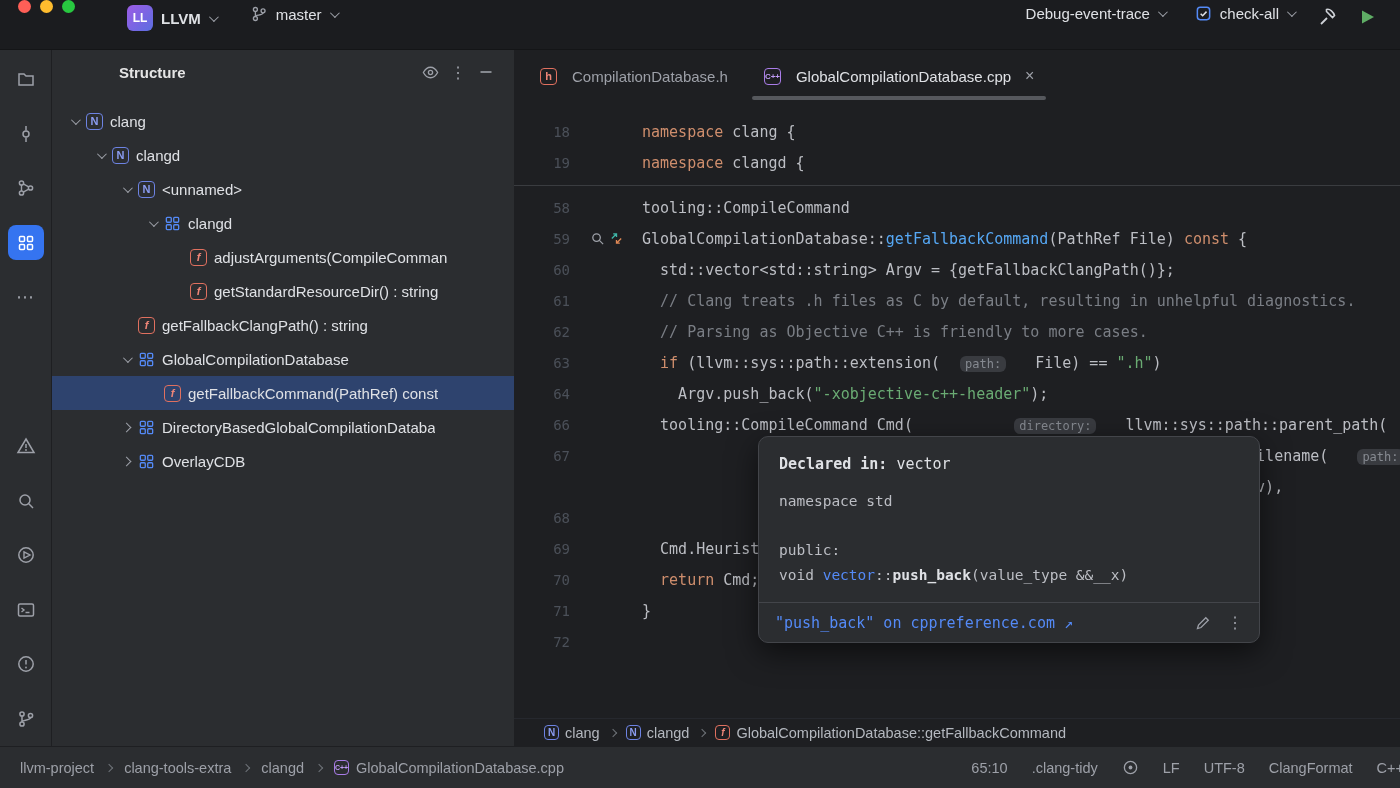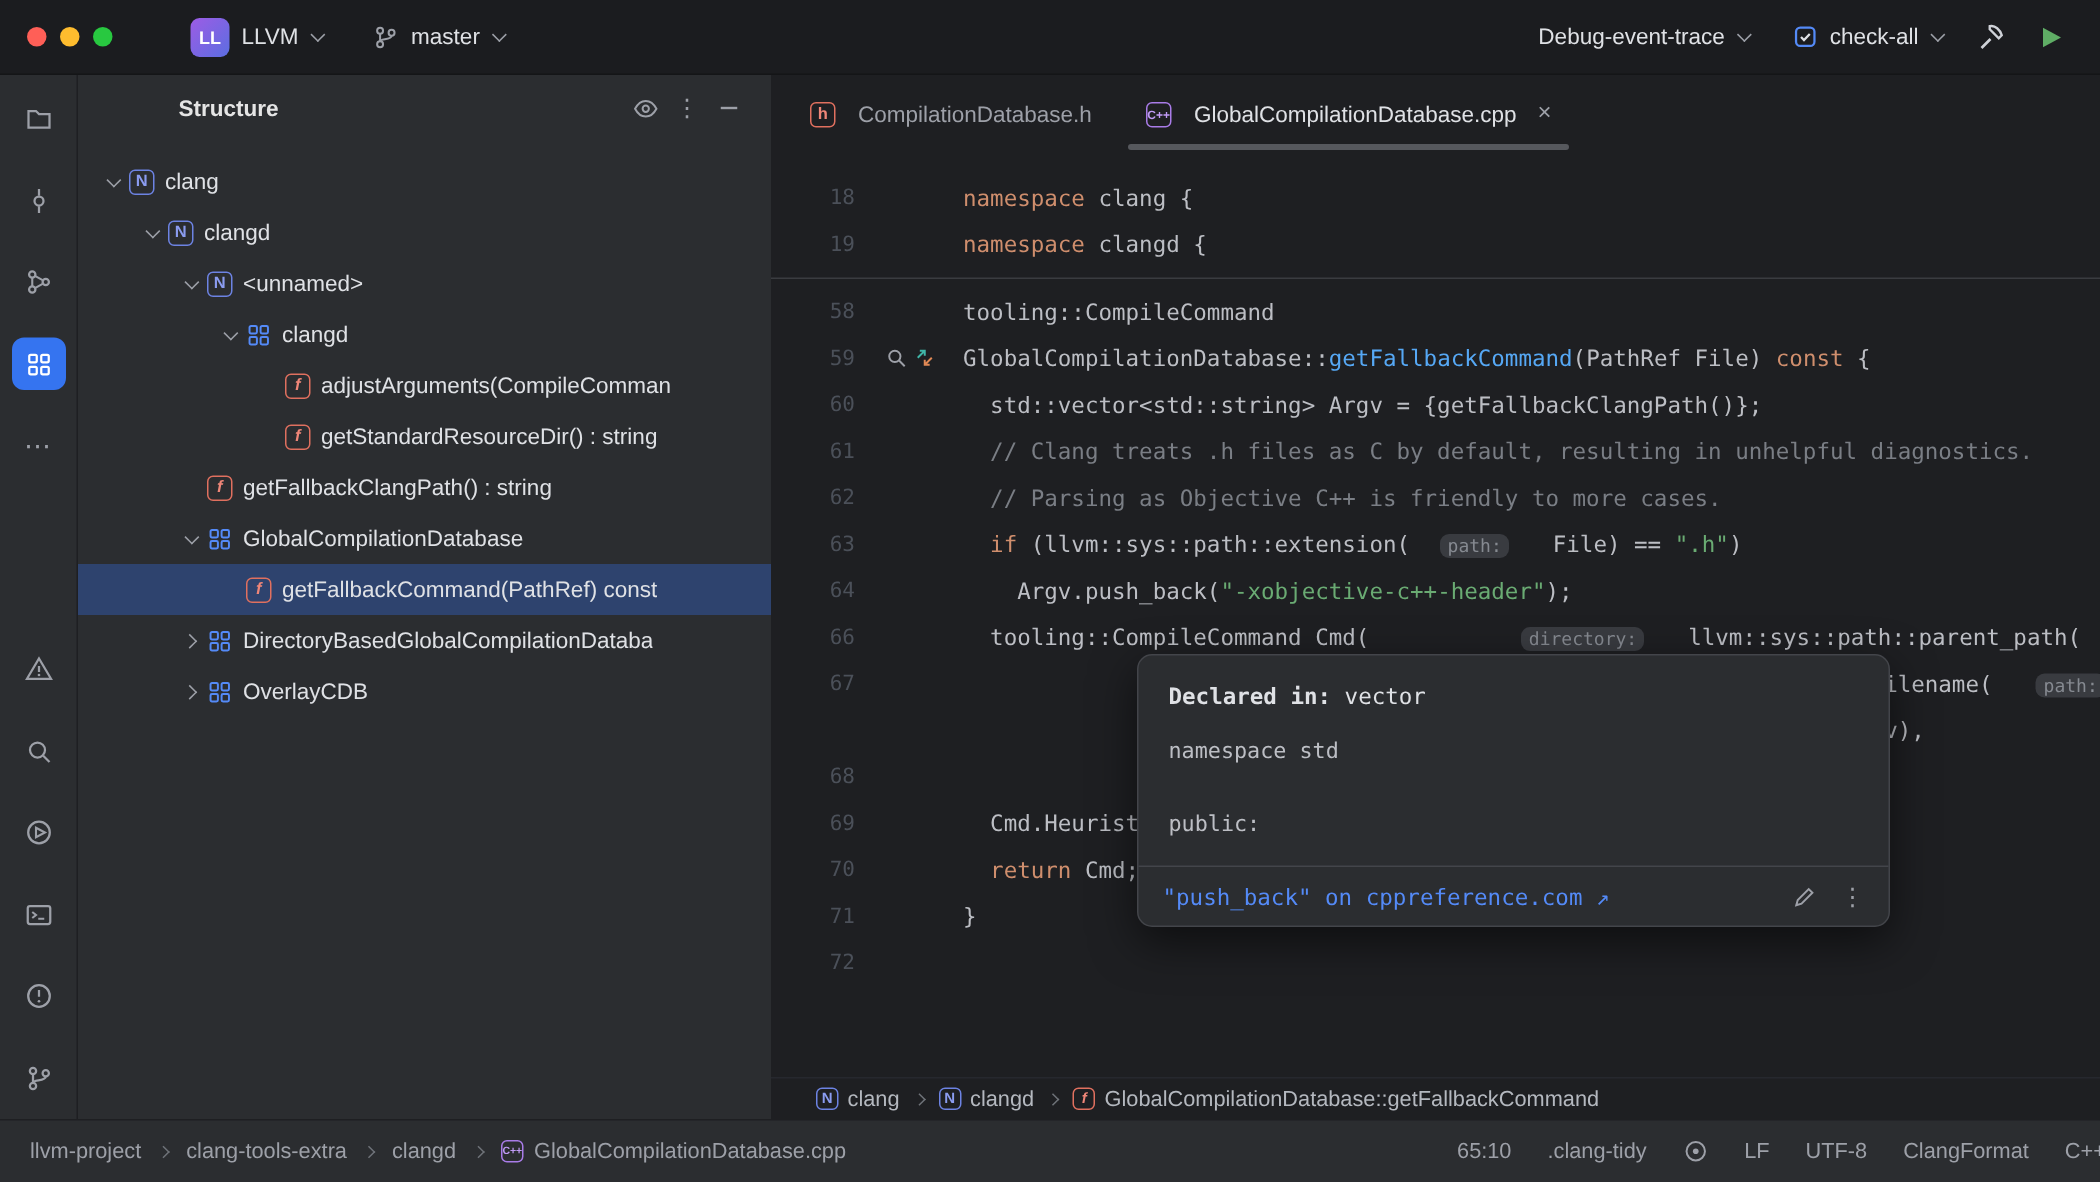--- a/index.html
+++ b/index.html
@@ -1,21 +1,21 @@
 <!DOCTYPE html>
 <html><head>
 <meta charset="utf-8">
 <style>
   * { margin:0; padding:0; box-sizing:border-box; }
   html,body { width:1400px; height:788px; overflow:hidden; background:#1e1f22;
               font-family:"Liberation Sans", sans-serif; color:#dfe1e5; }
   .app { width:1400px; height:788px; display:flex; flex-direction:column; }
 
   
-  .titlebar { height:50px; background:#1b1c1f; display:flex; align-items:center;
+  .titlebar { height:50px; background:#1b1c1f; display:flex; align-items:flex-start;
               padding:0 16px 0 18px; border-bottom:1px solid #141517; flex:0 0 auto; }
   .traffic { display:flex; gap:9px; margin-right:42px; }
   .traffic span { width:13px; height:13px; border-radius:50%; display:block; }
   .tl-red { background:#ff5f57; } .tl-yellow { background:#febc2e; } .tl-green { background:#28c840; }
   .combo { display:flex; align-items:center; gap:8px; padding:5px 10px; border-radius:8px; cursor:default; }
   .proj-badge { width:26px; height:26px; border-radius:6px; background:linear-gradient(135deg,#9d5ce5,#5b6ee1);
                 color:#fff; font-weight:bold; font-size:12px; display:flex; align-items:center; justify-content:center; }
   .combo-label { font-size:15px; color:#dfe1e5; }
   .chev { width:7px; height:7px; border-right:1.6px solid #9da0a8; border-bottom:1.6px solid #9da0a8;
           transform:rotate(45deg) translateY(-2px); display:inline-block; }
@@ -114,21 +114,21 @@
 <div class="app">
 
   <header class="titlebar">
     <div class="traffic">
       <span class="tl-red"></span>
       <span class="tl-yellow"></span>
       <span class="tl-green"></span>
     </div>
     <div class="combo">
       <span class="proj-badge">LL</span>
-      <span class="combo-label" style="font-weight:normal;">LLVM</span>
+      <span class="combo-label" style="font-weight:bold;">LLVM</span>
       <span class="chev"></span>
     </div>
     <div class="combo" style="margin-left:14px;">
       <svg width="18" height="18" viewBox="0 0 20 20">
         <circle cx="6" cy="5" r="2.2" fill="none" stroke="#9da0a8" stroke-width="1.5"></circle>
         <circle cx="6" cy="15" r="2.2" fill="none" stroke="#9da0a8" stroke-width="1.5"></circle>
         <circle cx="14.5" cy="6.5" r="2.2" fill="none" stroke="#9da0a8" stroke-width="1.5"></circle>
         <path d="M6 7.2v5.6 M14.5 8.7c0 3.3-8.5 2-8.5 4.1" fill="none" stroke="#9da0a8" stroke-width="1.5"></path>
       </svg>
       <span class="combo-label">master</span>
@@ -381,20 +381,21 @@
             <div class="code-row"><span class="lnum">70</span><span class="gicons"></span><span class="lcode"><span class="tok-d">  </span><span class="tok-kw">return</span><span class="tok-d"> Cmd;</span></span></div>
             <div class="code-row"><span class="lnum">71</span><span class="gicons"></span><span class="lcode"><span class="tok-d">}</span></span></div>
             <div class="code-row"><span class="lnum">72</span><span class="gicons"></span><span class="lcode"></span></div>
           </div>
 
         <div class="doc-popup">
           <div class="doc-body">
             <div class="doc-declared"><span class="b">Declared in:</span><span> vector</span></div>
             <div class="doc-code doc-ns">namespace std</div>
             <div class="doc-code">public:</div>
+            <div class="doc-code"><span>void </span><span class="doc-class">vector</span><span>::</span><span class="doc-name">push_back</span><span>(value_type &amp;&amp;__x)</span></div>
           </div>
           <div class="doc-footer">
             <a class="doc-link"><span>"push_back" on cppreference.com</span> <span>↗</span></a>
             <span class="doc-actions">
               <svg width="16" height="16" viewBox="0 0 16 16">
                 <path d="M2.5 13.5l1-3.5L10.8 2.7l2.5 2.5L6 12.5l-3.5 1z" fill="none" stroke="#9da0a8" stroke-width="1.3"></path>
               </svg>
               <span class="kebab">⋮</span>
             </span>
           </div>

